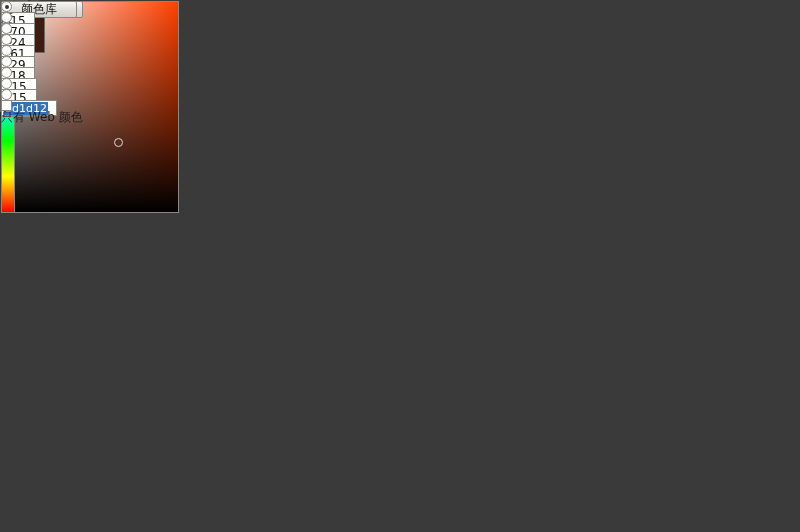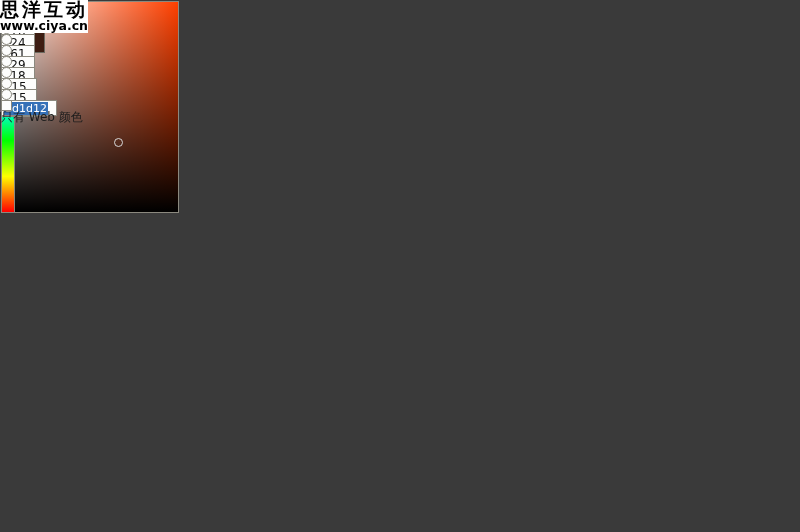--- a/index.html
+++ b/index.html
@@ -407,18 +407,14 @@
     <div class="ab txt" style="left:371;top:247;">%</div>
 
     <div class="ab txt" style="left:228;top:263;">#</div>
     <div class="ab in" style="left:240;top:259;width:56px;height:16px;justify-content:flex-start;padding-left:2px;">
       <span style="background:#3571b8;color:#fff;font-size:11px;padding:0 1px;">3d1d12</span>
     </div>
     <div class="ab cb" style="left:10;top:243;"></div>
     <div class="ab txt" style="left:26;top:243;">只有 Web 颜色</div>
   </div>
 
-  <div class="ab wm" style="left:655;top:494;width:145;height:38;">
-    <div style="font-size:19px;font-weight:800;letter-spacing:3px;line-height:1;">思洋互动</div>
-    <div style="font-size:12.5px;font-weight:800;line-height:1.1;">www.ciya.cn</div>
-  </div>
 
 </div>
 
 </body></html>

